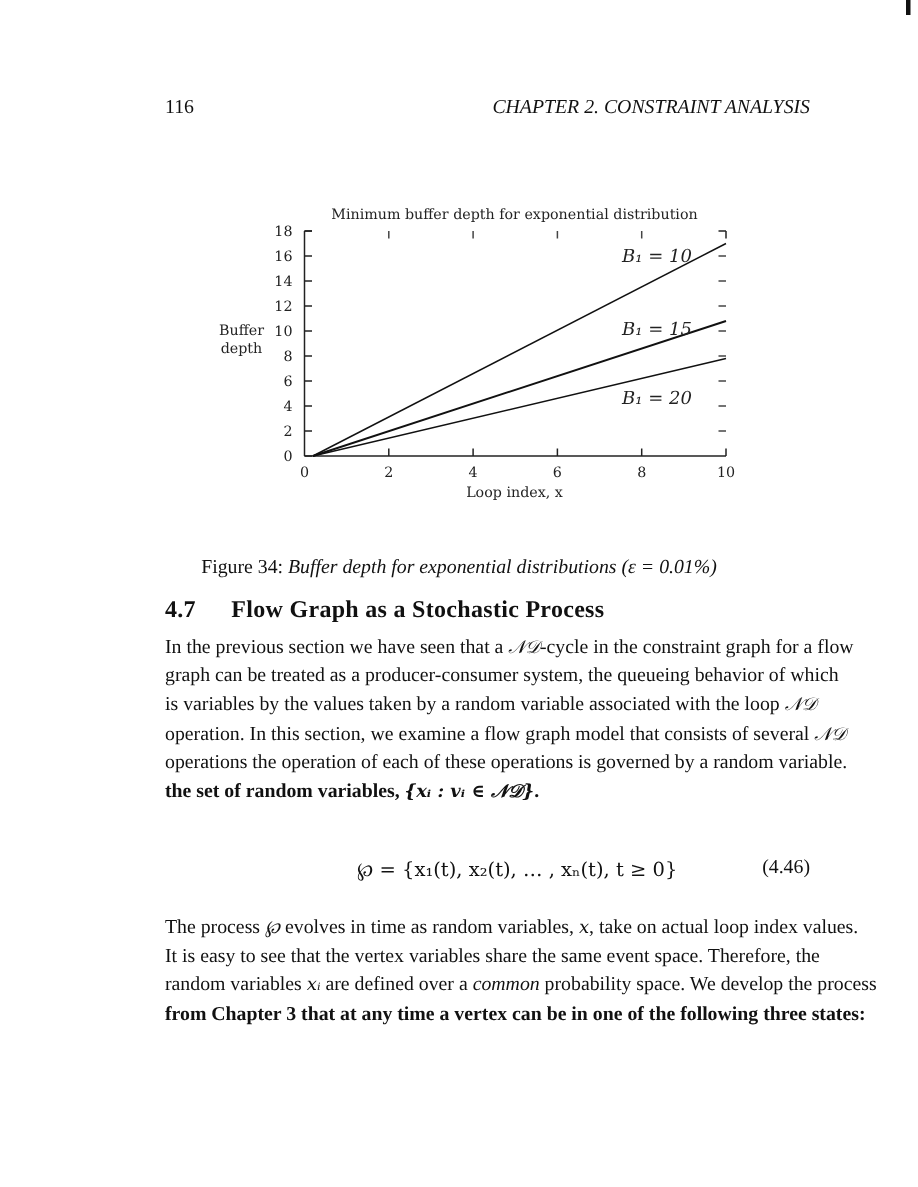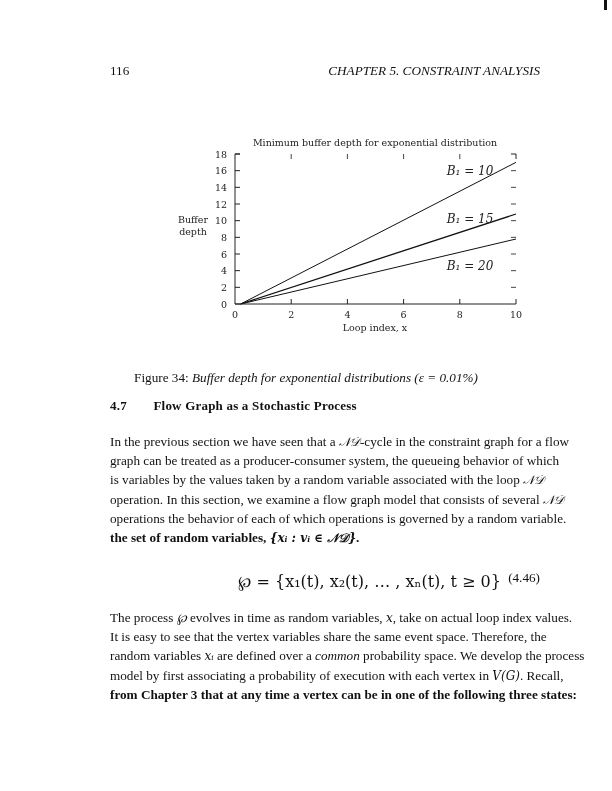--- a/index.html
+++ b/index.html
@@ -5,52 +5,52 @@
   html, body { margin: 0; padding: 0; background: #fff; }
   body {
     width: 612px; height: 791px; position: relative; overflow: hidden;
     font-family: "Liberation Serif", serif; color: #111;
   }
   .corner-mark { position: absolute; left: 604px; top: 0; width: 3px; height: 10px; background: #111; }
   .running-head { position: absolute; top: 63px; left: 110px; width: 430px; height: 16px; font-size: 13.2px; }
   .page-number { position: absolute; left: 0; top: 0; }
   .chapter-title { position: absolute; right: 0; top: 0; font-style: italic; }
 
-  .figure { position: absolute; left: 140px; top: 132px; width: 370px; height: 200px; margin-left: 32px; }
+  .figure { position: absolute; left: 140px; top: 132px; width: 370px; height: 200px; }
   .figure svg { position: absolute; left: 0; top: 0; width: 370px; height: 200px; overflow: visible; }
   .figure svg text { font-family: "DejaVu Serif", serif; fill: #222; }
 
   .caption { position: absolute; top: 370px; left: 0; width: 612px; text-align: center; font-size: 13.2px; }
   .caption .cap-body { font-style: italic; }
 
-  .section-heading { position: absolute; top: 398px; left: 110px; font-size: 13px; font-weight: bold; letter-spacing: 0.2px; }
+  .section-heading { position: absolute; top: 398px; left: 110px; font-size: 16px; font-weight: bold; letter-spacing: 0.2px; }
   .section-heading .sec-num { display: inline-block; width: 40px; }
 
   .para { position: absolute; left: 110px; width: 430px; font-size: 13.2px; line-height: 19.2px; text-align: justify; }
   .para .line { display: block; height: 19.2px; white-space: nowrap; text-align: justify; text-align-last: justify; }
   .para .line.last { text-align-last: left; font-weight: bold; }
-  .p1 { top: 432px; }
+  .p1 { top: 421px; }
   .p2 { top: 608px; }
   .math { font-family: "DejaVu Serif", serif; font-style: italic; font-size: 12px; }
   .cal { font-family: "DejaVu Serif", serif; font-style: italic; font-size: 12px; }
   .bold { font-weight: bold; }
   .ital { font-style: italic; }
 
   .equation { position: absolute; top: 570px; left: 110px; width: 430px; height: 18px; font-size: 13.2px; }
-  .eq-body { position: absolute; left: 128px; top: 0; font-family: "DejaVu Serif", serif; font-size: 16px; }
+  .eq-body { position: absolute; left: 128px; top: 0; font-family: "DejaVu Serif", serif; font-size: 13px; }
   .eq-num { position: absolute; right: 0; top: 0; margin-left: 20px; }
 </style>
 </head>
 <body>
 
 <div class="corner-mark"></div>
 
 <div class="running-head">
   <span class="page-number">116</span>
-  <span class="chapter-title">CHAPTER 5.  CONSTRAINT ANALYSIS</span>
+  <span class="chapter-title">CHAPTER 2.  CONSTRAINT ANALYSIS</span>
 </div>
 
 <div class="figure">
   <svg id="chart" viewBox="0 0 370 200">
     <text id="chart-title" x="203" y="14" text-anchor="middle" font-size="9.5">Minimum buffer depth for exponential distribution</text>
     <text x="21" y="91" text-anchor="middle" font-size="9.5">Buffer</text>
     <text x="21" y="103" text-anchor="middle" font-size="9.5">depth</text>
     <text x="203" y="199" text-anchor="middle" font-size="9.5">Loop index, x</text>
     <g id="axes">
         <line x1="63" y1="22" x2="63" y2="172" stroke="#222" stroke-width="1"></line>
@@ -125,28 +125,27 @@
 <div class="section-heading">
   <span class="sec-num">4.7</span>
   <span>Flow Graph as a Stochastic Process</span>
 </div>
 
 <div class="para p1" id="para1">
     <span class="line"><span>In the previous section we have seen that a </span><span class="cal">𝒩𝒟</span><span>-cycle in the constraint graph for a flow</span></span>
     <span class="line"><span>graph can be treated as a producer-consumer system, the queueing behavior of which</span></span>
     <span class="line"><span>is variables by the values taken by a random variable associated with the loop </span><span class="cal">𝒩𝒟</span></span>
     <span class="line"><span>operation. In this section, we examine a flow graph model that consists of several </span><span class="cal">𝒩𝒟</span></span>
-    <span class="line"><span>operations the behavior of each of which operations is governed by a random variable.</span></span>
+    <span class="line"><span>operations the operation of each of these operations is governed by a random variable.</span></span>
     <span class="line last"><span>the set of random variables, </span><span class="math">{xᵢ : vᵢ ∈ 𝒩𝒟}</span><span>.</span></span>
   </div>
 
 <div class="equation">
   <span class="eq-body">℘ = {x₁(t),  x₂(t),  … , xₙ(t), t ≥ 0}</span>
   <span class="eq-num">(4.46)</span>
 </div>
 
 <div class="para p2" id="para2">
     <span class="line"><span>The process </span><span class="math">℘</span><span> evolves in time as random variables, </span><span class="math">x</span><span>, take on actual loop index values.</span></span>
     <span class="line"><span>It is easy to see that the vertex variables share the same event space.  Therefore, the</span></span>
     <span class="line"><span>random variables </span><span class="math">xᵢ</span><span> are defined over a </span><span class="ital">common</span><span> probability space.  We develop the process</span></span>
-    <span class="line"><span>model by first associating a probability of execution with each vertex in </span><span class="math">V(G)</span><span>.  Recall,</span></span>
     <span class="line last"><span>from Chapter 3 that at any time a vertex can be in one of the following three states:</span></span>
   </div>
 
 </body></html>

